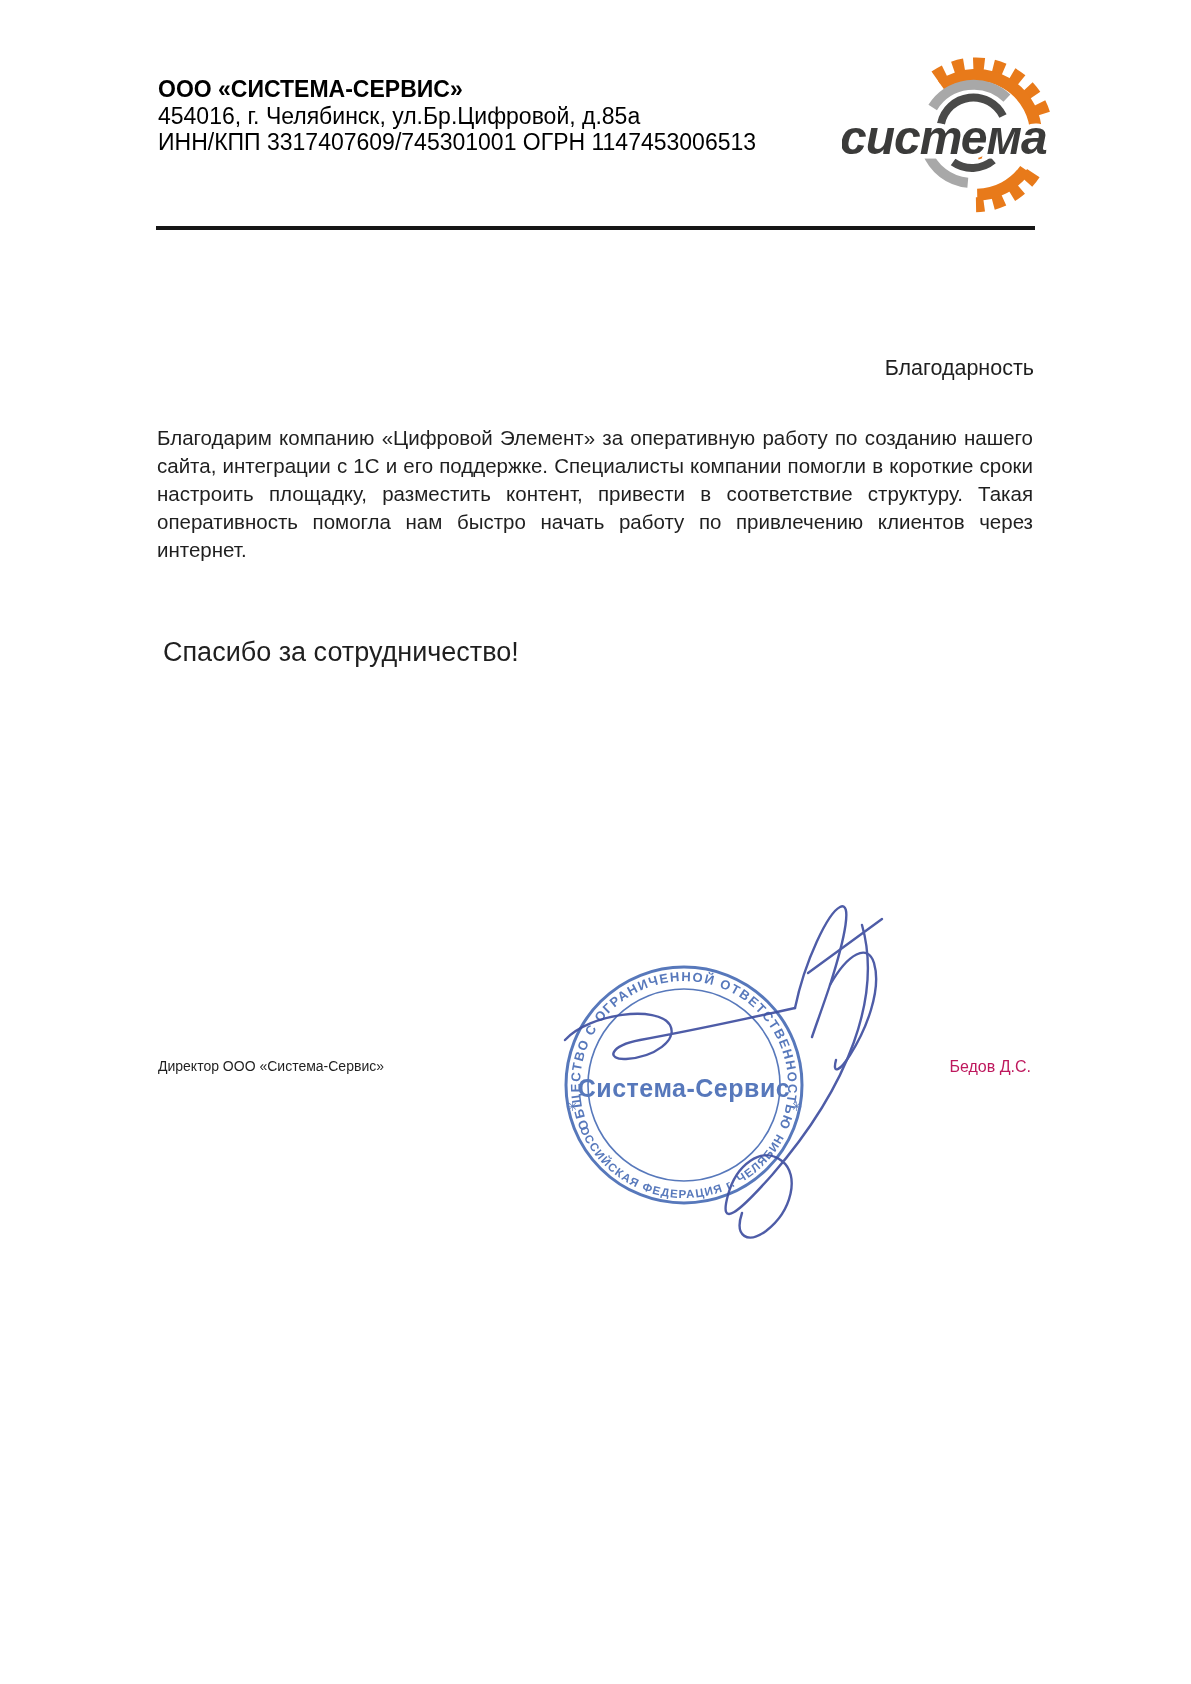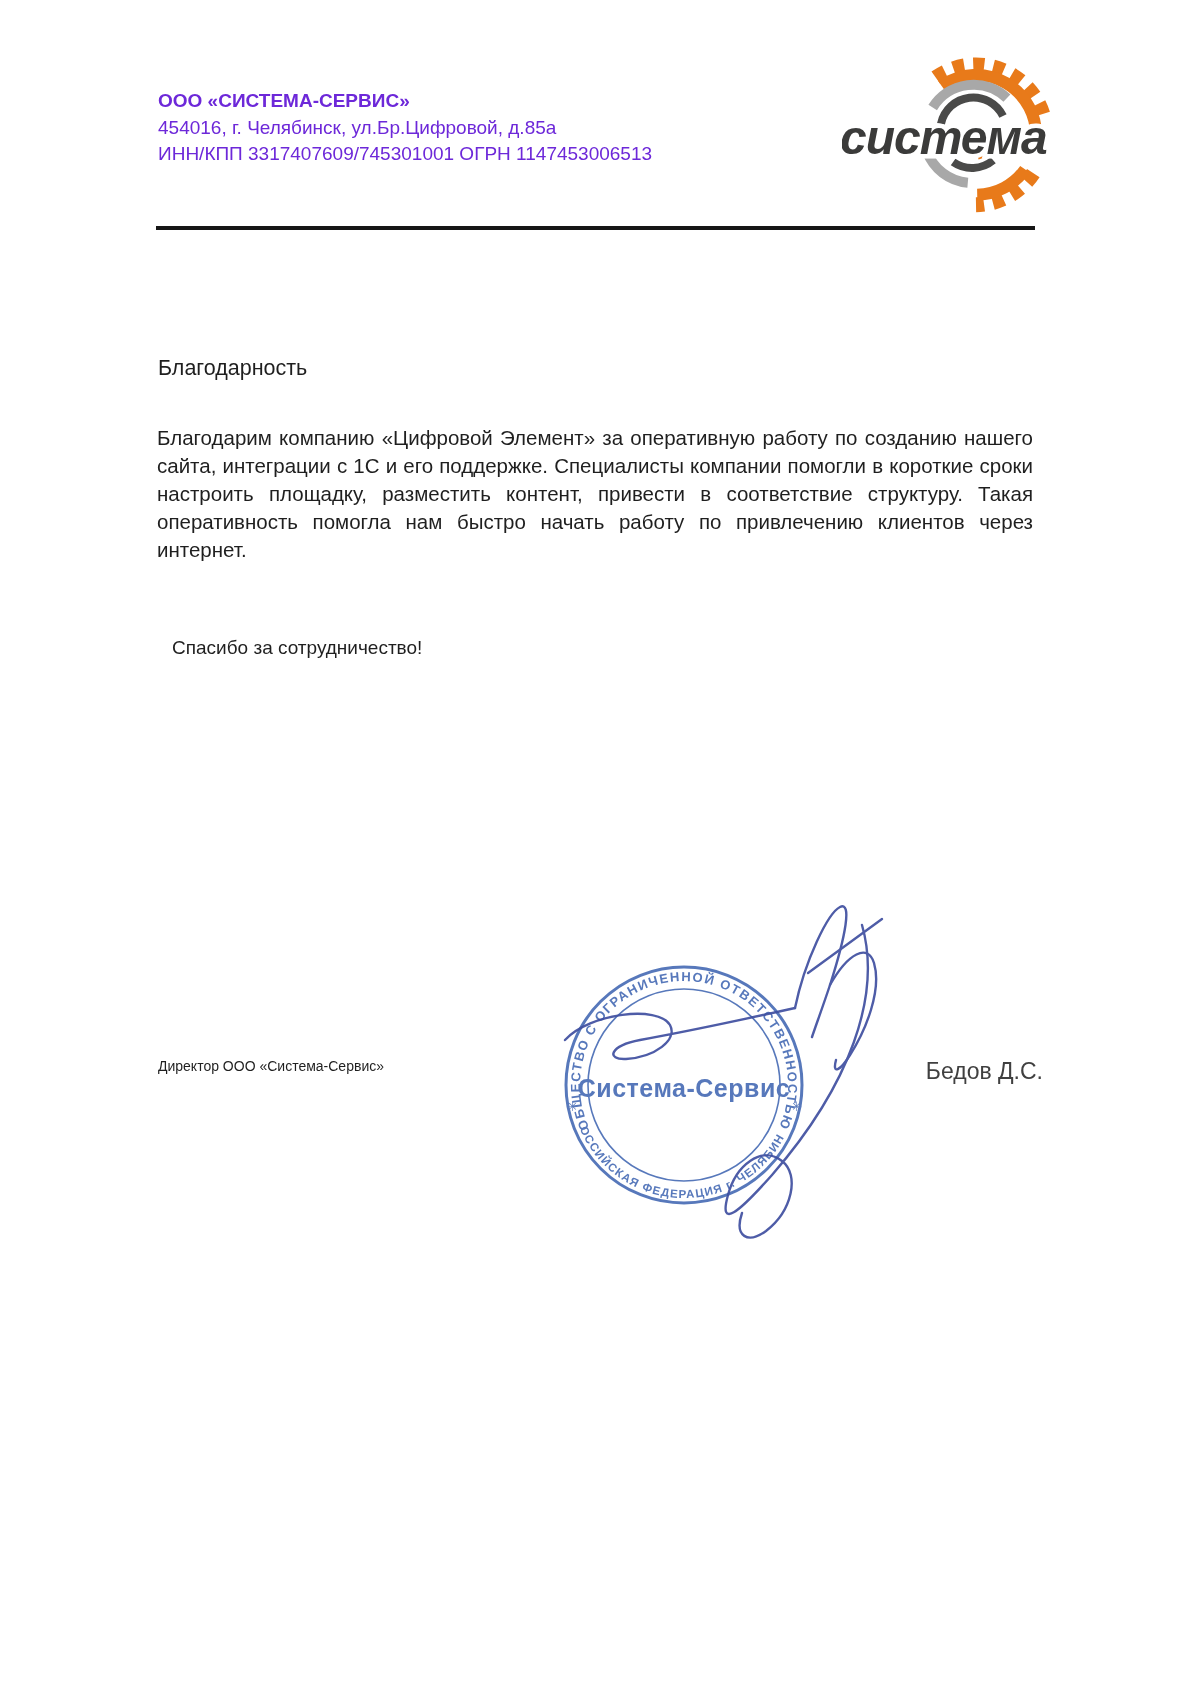--- a/index.html
+++ b/index.html
@@ -11,24 +11,24 @@
     height: 1684px;
     margin: 0 auto;
     background: #ffffff;
     overflow: hidden;
     color: #1a1a1a;
   }
   
   .company-block {
     position: absolute;
     left: 158px;
-    top: 88px;
-    font-size: 19px;
+    top: 76px;
+    font-size: 23px;
     line-height: 26.5px;
-    color: #6d28d9;
+    color: #000000;
     white-space: nowrap;
   }
   .company-name { font-weight: bold; }
   .logo-svg {
     position: absolute;
     left: 842px;
     top: 48px;
     width: 240px;
     height: 172px;
   }
@@ -39,55 +39,55 @@
     width: 879px;
     height: 4px;
     background: #161616;
   }
   
   .letter-title {
     position: absolute;
     left: 158px;
     width: 876px;
     top: 356px;
-    text-align: left;
+    text-align: right;
     font-size: 21.5px;
     color: #1f1f1f;
   }
   .letter-body {
     position: absolute;
     left: 157px;
     top: 424px;
     width: 876px;
     font-size: 20.5px;
     line-height: 28px;
     text-align: justify;
     color: #1f1f1f;
   }
   .letter-thanks {
     position: absolute;
-    left: 172px;
+    left: 163px;
     top: 637px;
-    font-size: 19px;
+    font-size: 27px;
     color: #1f1f1f;
   }
   .sig-role {
     position: absolute;
     left: 158px;
     top: 1058px;
     font-size: 14px;
     color: #1f1f1f;
     white-space: nowrap;
   }
   .sig-name {
     position: absolute;
-    right: 148px;
+    right: 160px;
     top: 1058px;
-    font-size: 23px;
-    color: #404040;
+    font-size: 16px;
+    color: #be185d;
     white-space: nowrap;
   }
   .stamp-svg {
     position: absolute;
     left: 510px;
     top: 875px;
     width: 380px;
     height: 380px;
   }
   .stamp-svg text { font-family: "Liberation Sans", sans-serif; }

